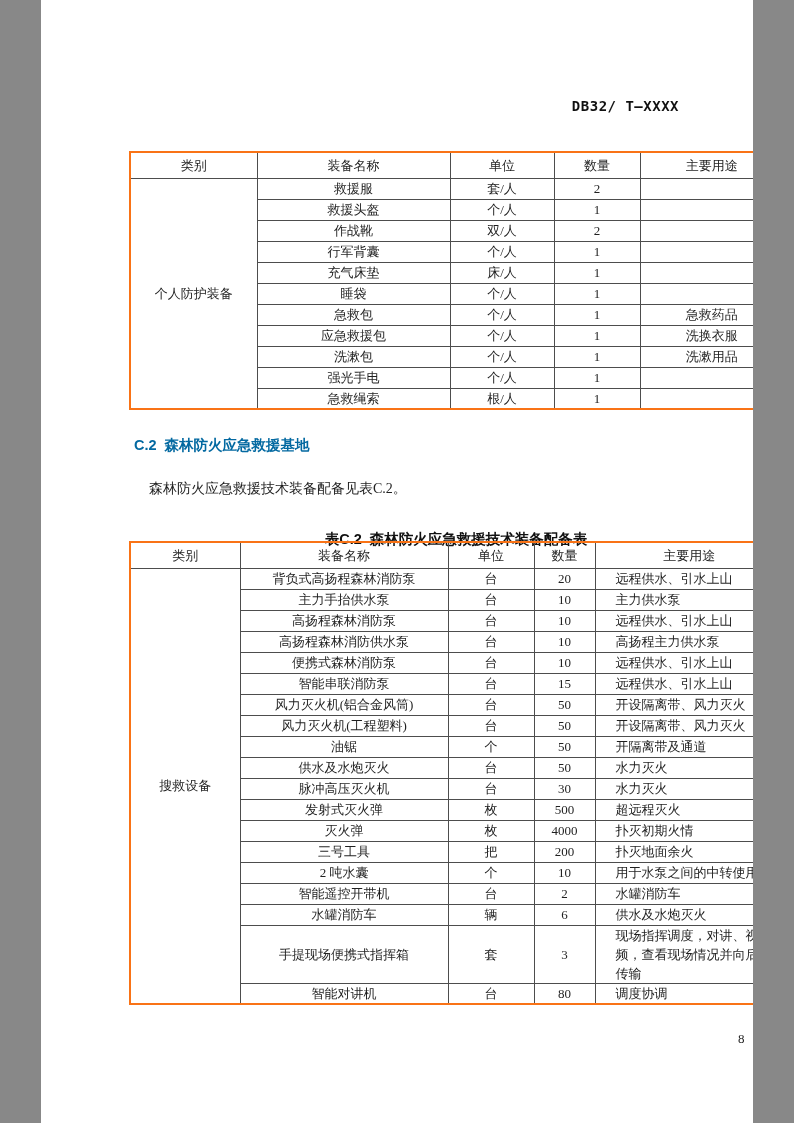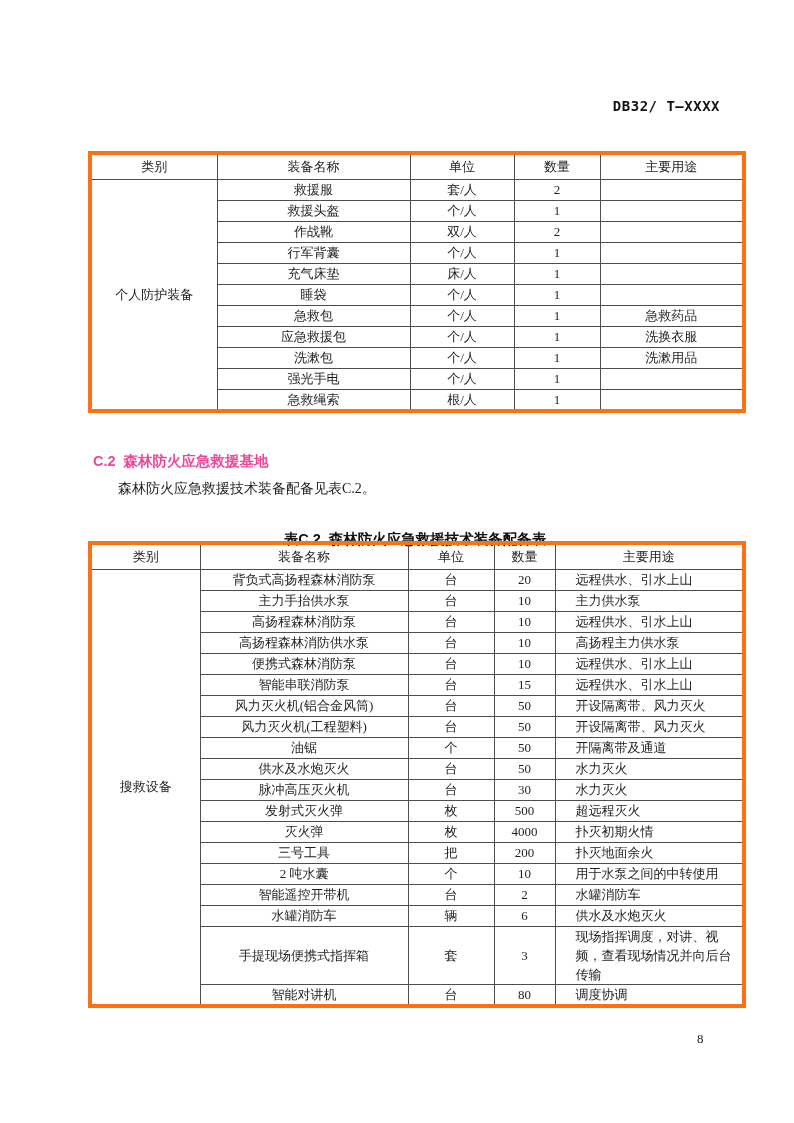--- a/index.html
+++ b/index.html
@@ -1,19 +1,19 @@
 <!DOCTYPE html>
 <html><head>
 <meta charset="utf-8">
 <style>
   * { margin: 0; padding: 0; box-sizing: border-box; }
   html, body { background: #888; }
   .page {
     position: relative;
-    width: 794px;
+    width: 712px;
     height: 1123px;
     margin: 0 auto;
     background: #ffffff;
     font-family: "Liberation Serif", serif;
     color: #1f1f1f;
     overflow: hidden;
   }
   .doc-code {
     position: absolute;
     top: 98px;
@@ -38,38 +38,37 @@
   }
   .t1-title { top: 126px; }
   .t2-title { top: 530px; }
   .section-heading {
     position: absolute;
     top: 436px;
     left: 93px;
     font-family: "Liberation Sans", sans-serif;
     font-weight: bold;
     font-size: 14.5px;
-    color: #ec4899;
+    color: #0369a1;
     white-space: pre;
-    margin-top: 16px;
   }
   .body-par {
     position: absolute;
     top: 480px;
-    left: 118px;
+    left: 108px;
     font-size: 14px;
     color: #1f1f1f;
   }
   table.equip {
     position: absolute;
     left: 88px;
     width: 654px;
     border-collapse: collapse;
     table-layout: fixed;
-    border: 4px solid #f97316;
+    border: 2px solid #f97316;
     font-size: 13px;
   }
   #table-c1 { top: 151px; }
   #table-c2 { top: 541px; }
   table.equip th, table.equip td {
     border: 1px solid #4d4d4d;
     text-align: center;
     vertical-align: middle;
     font-weight: normal;
     padding: 0 2px;

